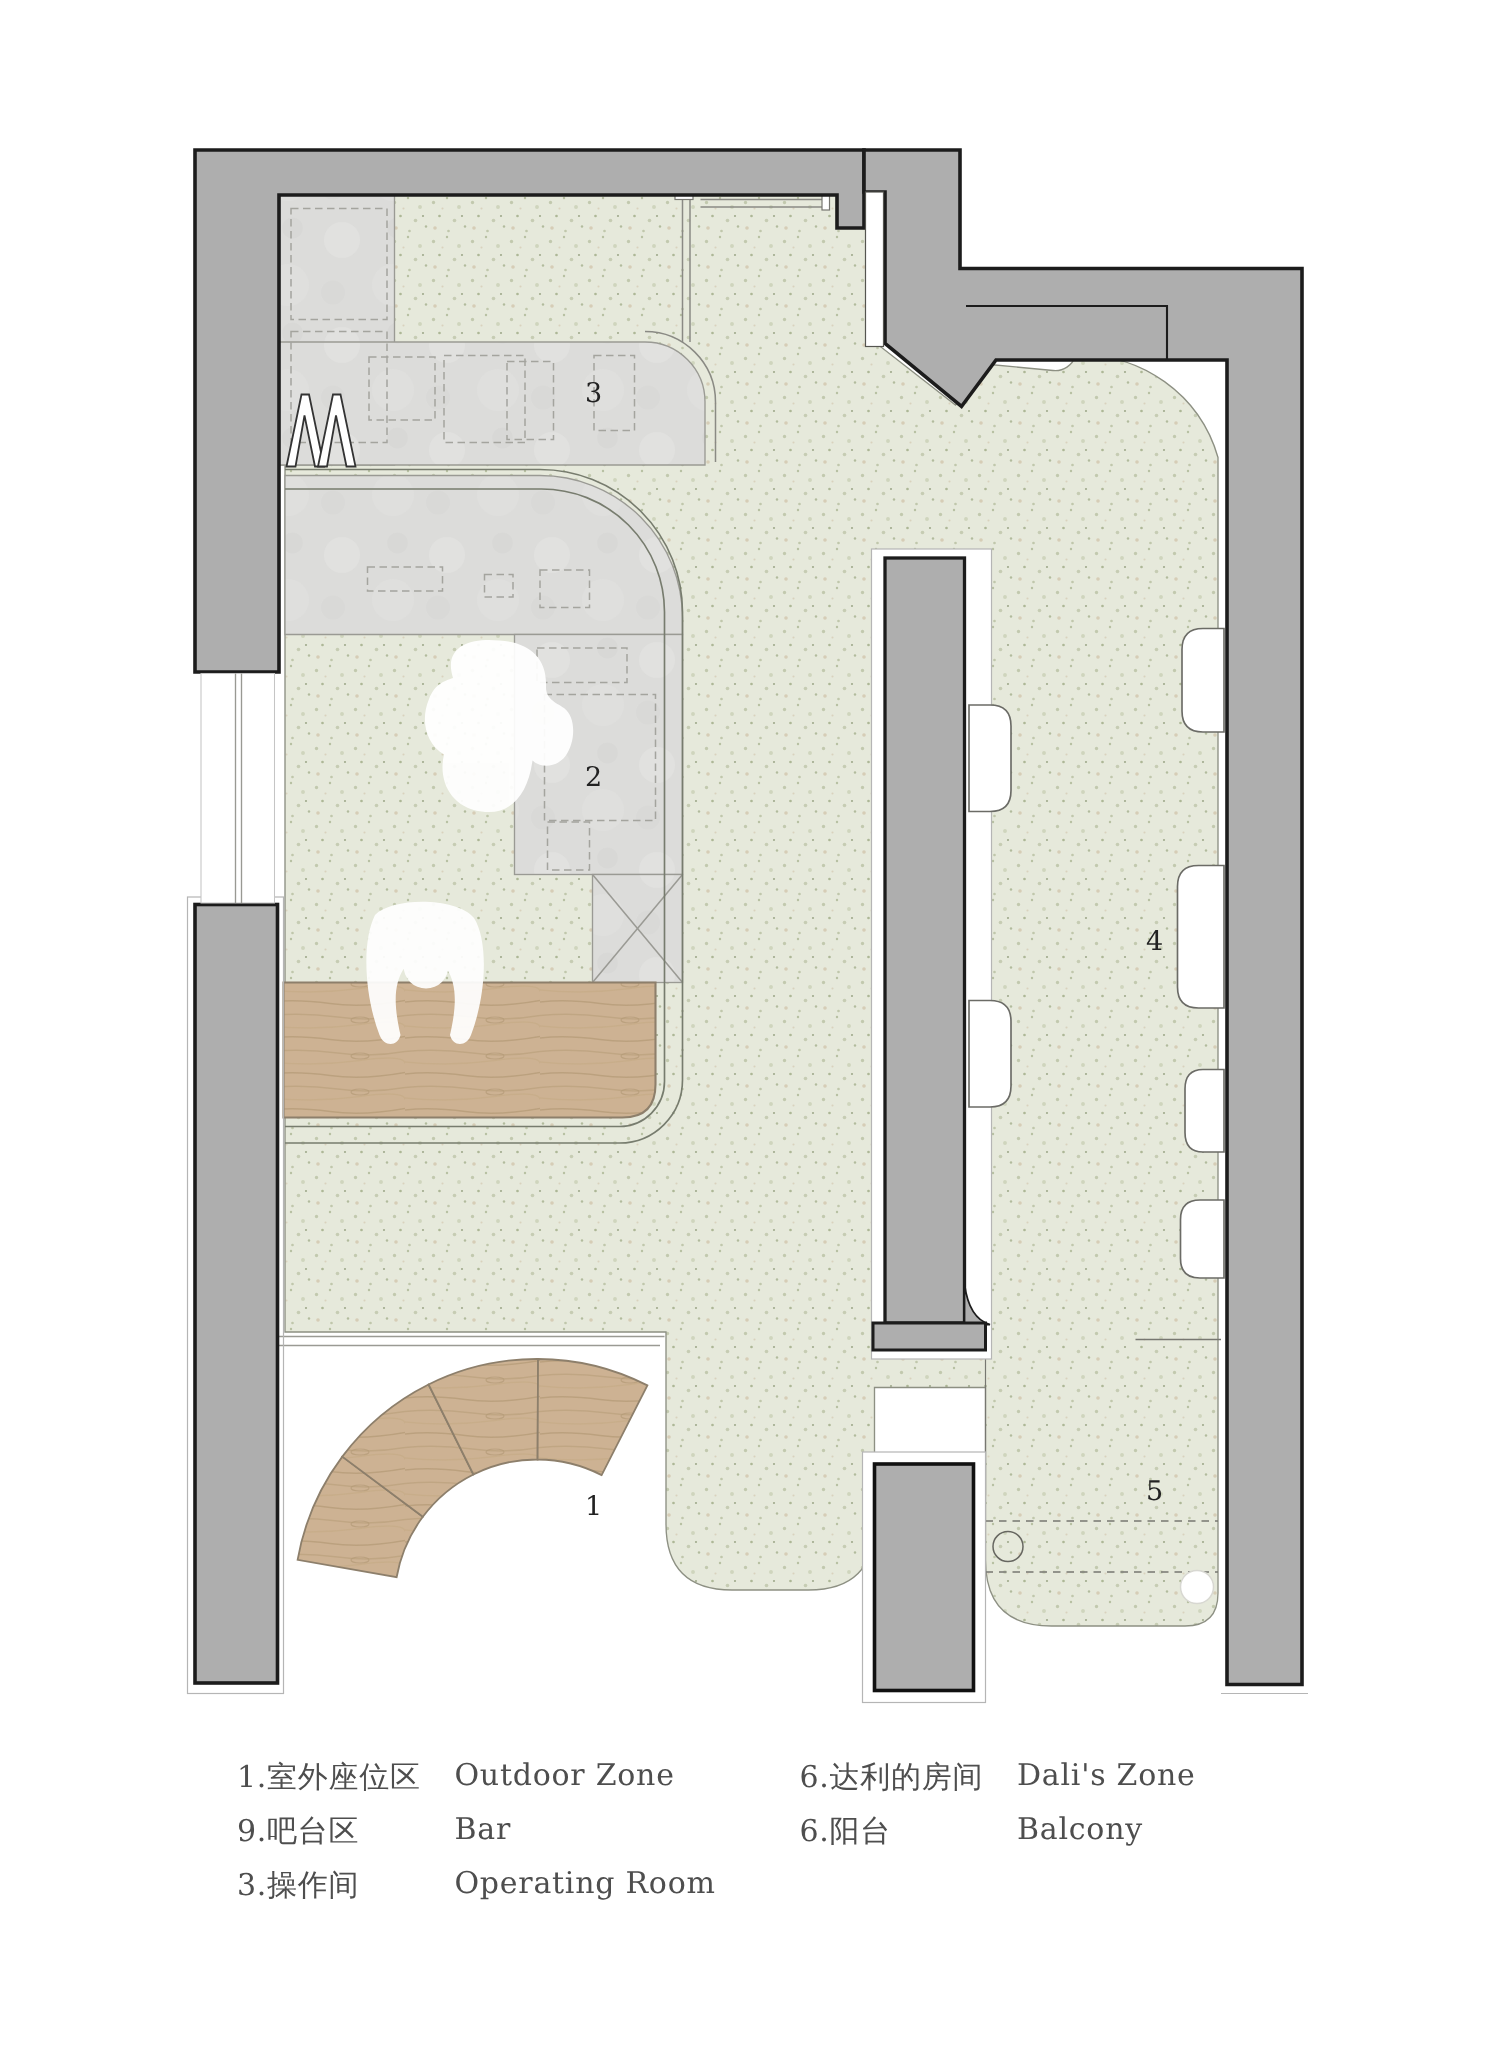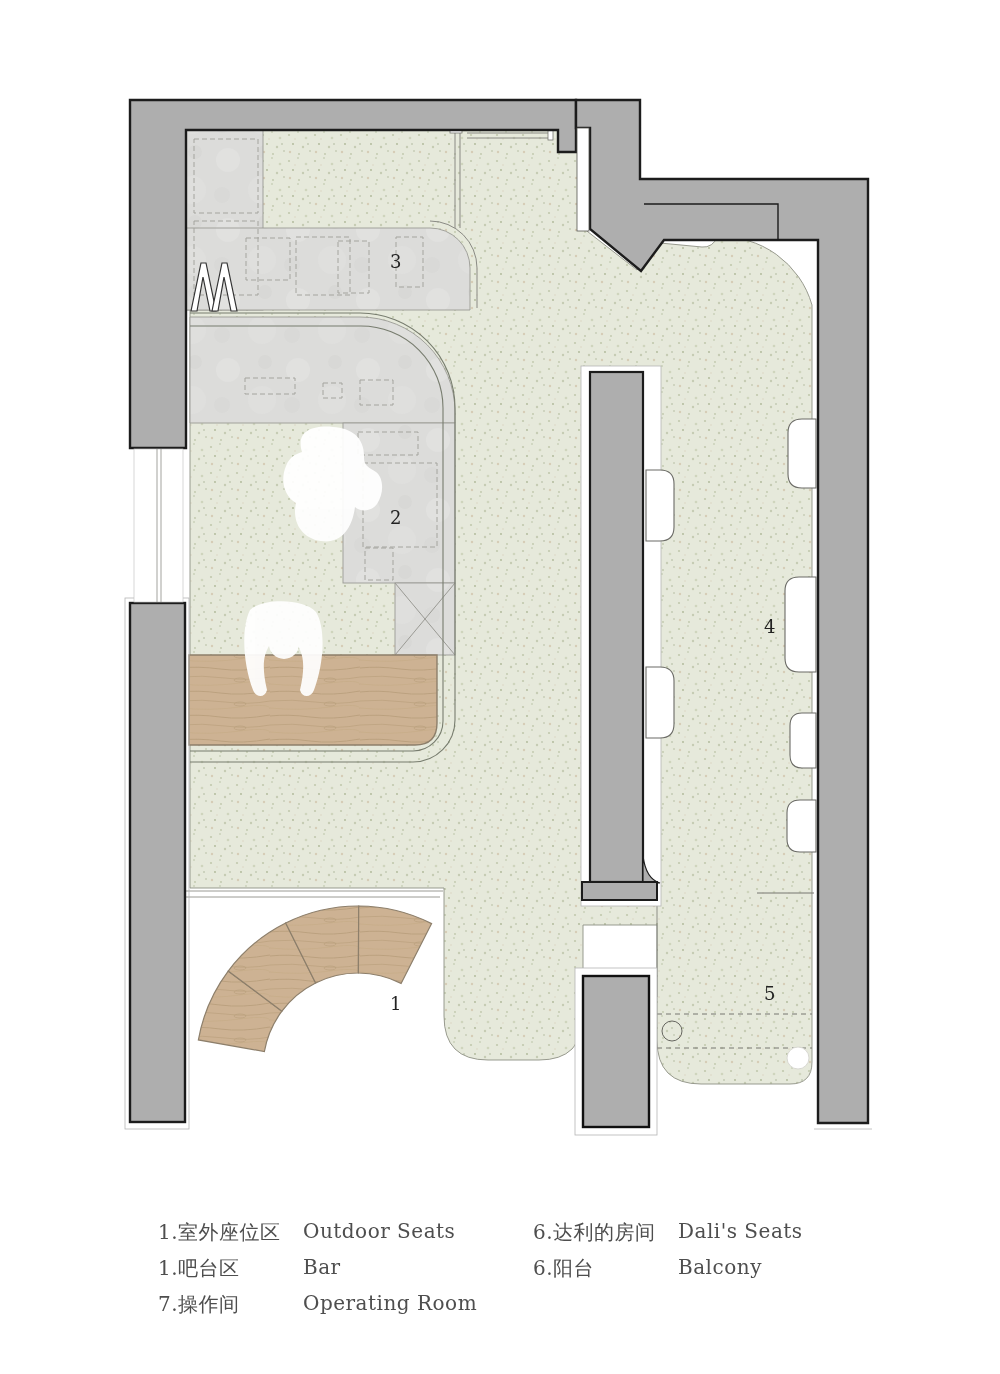--- a/index.html
+++ b/index.html
@@ -5,21 +5,21 @@
   html,body{margin:0;padding:0}
   body{
     width:1000px;height:1374px;background:#ffffff;position:relative;
     font-family:"Liberation Sans", sans-serif;
   }
   .plan-wrap{position:absolute;top:0;left:0;width:1000px;height:1140px}
   svg text.room-num{
     font-family:"DejaVu Serif","Liberation Serif",serif;
     font-size:18px;fill:#222222;
   }
-  .legend{position:absolute;top:1206px;left:0;width:936px;height:130px}
+  .legend{position:absolute;top:1158px;left:0;width:936px;height:130px}
   .legend .cell{
     position:absolute;white-space:nowrap;
     font-family:"DejaVu Serif","Liberation Serif",serif;
     font-size:20px;color:#4e4e4e;letter-spacing:0.5px;
   }
   .r0{top:13px}.r1{top:49px}.r2{top:85px}
   .c1zh{left:158px}.c1en{left:303px}
   .c2zh{left:533px}.c2en{left:678px}
 </style>
 </head>
@@ -201,22 +201,22 @@
     <text class="room-num" x="390" y="524">2</text>
     <text class="room-num" x="390" y="268">3</text>
     <text class="room-num" x="764" y="633">4</text>
     <text class="room-num" x="764" y="1000">5</text>
   </g>
 </svg>
 </div>
 
 <div class="legend">
   <div class="cell r0 c1zh">1.室外座位区</div>
-  <div class="cell r0 c1en">Outdoor Seats</div>
-  <div class="cell r1 c1zh">1.吧台区</div>
+  <div class="cell r0 c1en">Outdoor Zone</div>
+  <div class="cell r1 c1zh">9.吧台区</div>
   <div class="cell r1 c1en">Bar</div>
-  <div class="cell r2 c1zh">7.操作间</div>
+  <div class="cell r2 c1zh">3.操作间</div>
   <div class="cell r2 c1en">Operating Room</div>
   <div class="cell r0 c2zh">6.达利的房间</div>
-  <div class="cell r0 c2en">Dali's Seats</div>
+  <div class="cell r0 c2en">Dali's Zone</div>
   <div class="cell r1 c2zh">6.阳台</div>
   <div class="cell r1 c2en">Balcony</div>
 </div>
 
 </body></html>

